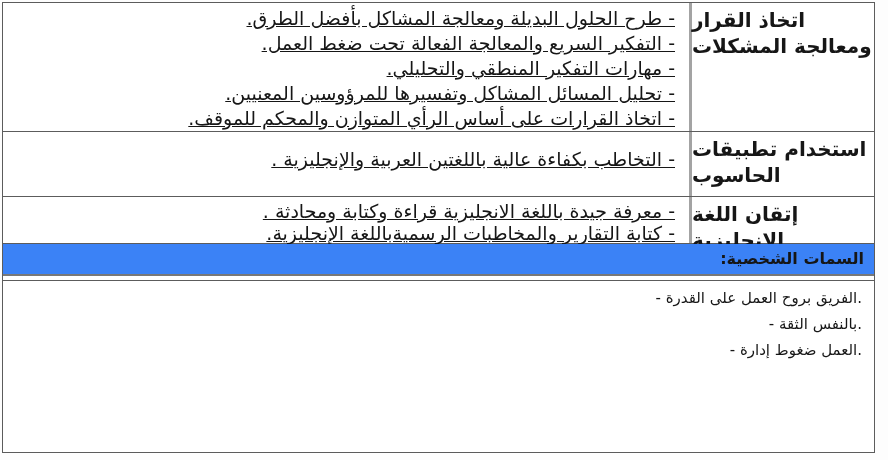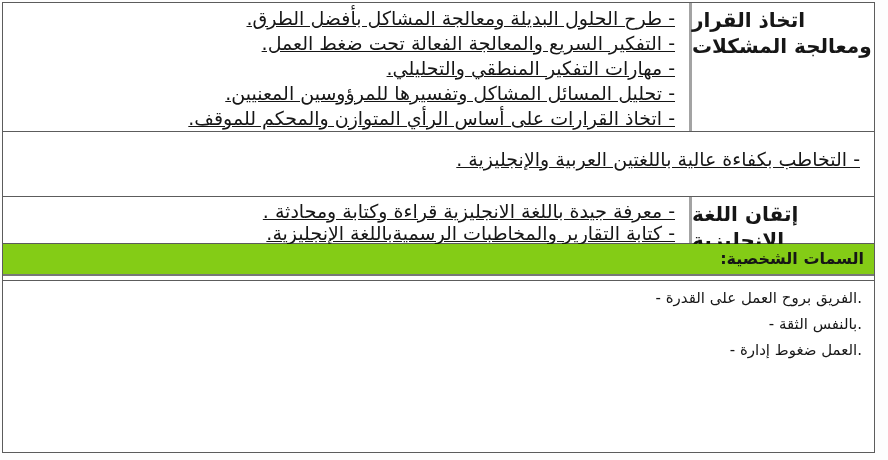--- a/index.html
+++ b/index.html
@@ -28,21 +28,21 @@
   .ccell{
     flex:1;box-sizing:border-box;text-align:right;
     font-size:19px;padding:3px 14px 0 6px;text-decoration:underline;
   }
   #rows .row:nth-child(1) .ccell{line-height:25px;}
   #rows .row:nth-child(2) .ccell{line-height:25px;padding-top:15px;}
   #rows .row:nth-child(3) .ccell{line-height:22px;padding-top:3px;}
   #rows .row:nth-child(4) .ccell{line-height:31px;padding-top:4px;text-align:center;}
   .line{white-space:nowrap;}
   .graybar{
-    height:32px;box-sizing:border-box;background:#84cc16;
+    height:32px;box-sizing:border-box;background:#3b82f6;
     border-bottom:2px solid #787878;
     font-weight:bold;font-size:16px;line-height:29px;
     padding-right:10px;text-align:right;
   }
   .gap{height:4px;background:#fff;}
   .traits{
     flex:1;box-sizing:border-box;border-top:1px solid #5c5c5c;
     direction:ltr;text-align:right;
     font-size:15px;line-height:26px;padding:4px 12px 0 0;
   }
@@ -57,20 +57,21 @@
         <div class="hcell">اتخاذ القرار ومعالجة المشكلات</div>
         <div class="ccell">
           <div class="line">- طرح الحلول البديلة ومعالجة المشاكل بأفضل الطرق.</div>
           <div class="line">- التفكير السريع والمعالجة الفعالة تحت ضغط العمل.</div>
           <div class="line">- مهارات التفكير المنطقي والتحليلي.</div>
           <div class="line">- تحليل المسائل المشاكل وتفسيرها للمرؤوسين المعنيين.</div>
           <div class="line">- اتخاذ القرارات على أساس الرأي المتوازن والمحكم للموقف.</div>
         </div>
       </div>
       <div class="row">
+        <div class="hcell">استخدام تطبيقات الحاسوب</div>
         <div class="ccell">
           <div class="line">- التخاطب بكفاءة عالية باللغتين العربية والإنجليزية .</div>
         </div>
       </div>
       <div class="row">
         <div class="hcell">إتقان اللغة الانجليزية</div>
         <div class="ccell">
           <div class="line">- معرفة جيدة باللغة الانجليزية قراءة وكتابة ومحادثة .</div>
           <div class="line">- كتابة التقارير والمخاطبات الرسميةباللغة الإنجليزية.</div>
         </div>

